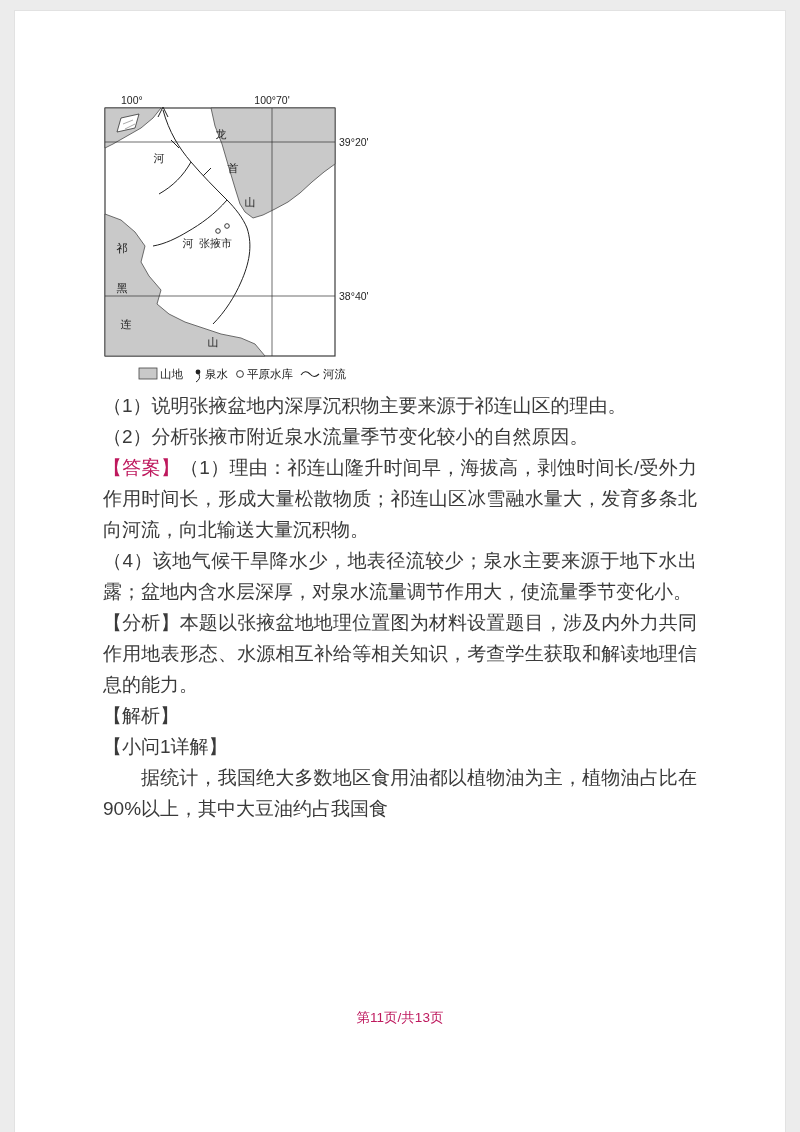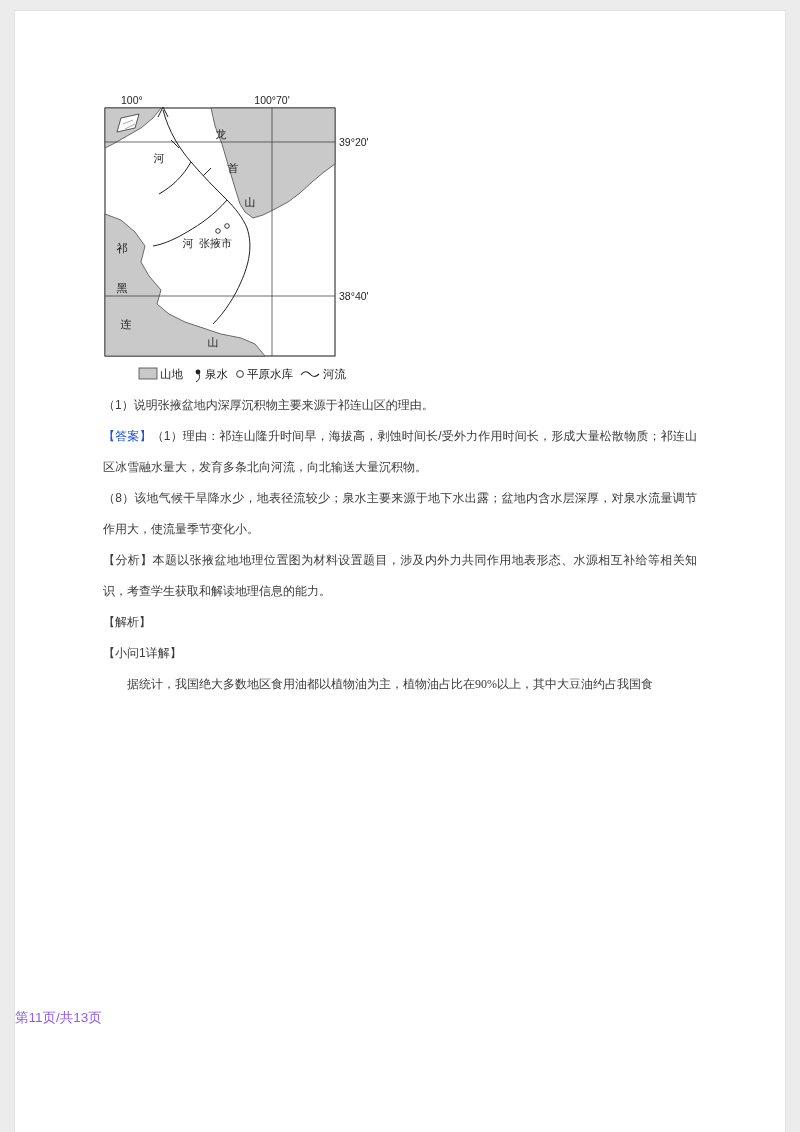--- a/index.html
+++ b/index.html
@@ -11,39 +11,40 @@
     border:1px solid #e2e2e2;
     box-sizing:border-box;
     font-family:"Liberation Sans", sans-serif;
     color:#353535;
     overflow:hidden;
   }
   .content { padding:0 88px; }
   .figure { margin:83px 0 0 0; }
   p.line {
     margin:0;
-    font-size:12px;
+    font-size:19px;
     line-height:31px;
     text-align:justify;
     color:#3a3a3a;
     word-break:break-all;
   }
   .first-para { margin-top:4px; }
-  .answer-label { color:#1d4ed8; }
+  .answer-label { color:#be185d; }
   .analysis-label { color:#2a8ce0; }
   .material-para {
-    font-family:Liberation Serif, serif;
+    font-family:Liberation Sans, sans-serif;
     text-indent:2em;
   }
   .footer {
     position:absolute;
     top:998px; left:0;
     width:100%;
+    text-align:center;
     font-size:13.5px;
-    color:#8b5cf6;
+    color:#be185d;
   }
   
   .mt { font-size:11px; fill:#1e1e1e; font-family:"Liberation Sans",sans-serif; }
   .mc { font-size:10.5px; fill:#1e1e1e; font-family:"Liberation Sans",sans-serif; }
   .lg { font-size:11.5px; fill:#1e1e1e; font-family:"Liberation Sans",sans-serif; }
 </style>
 </head>
 <body>
 
 <div class="page">
@@ -109,23 +110,24 @@
           <circle cx="137" cy="280" r="3.4" fill="#fff" stroke="#222" stroke-width="0.9"></circle>
           <text class="lg" x="144" y="284">平原水库</text>
 
           <path d="M198,281 Q202,275 207,280 Q211,285 216,280" stroke="#222" stroke-width="1.1" fill="none"></path>
           <text class="lg" x="220" y="284">河流</text>
         </g>
       </svg>
     </div>
 
     <p class="line first-para">（1）说明张掖盆地内深厚沉积物主要来源于祁连山区的理由。</p>
+    <p class="line">（2）分析张掖市附近泉水流量季节变化较小的自然原因。</p>
 
     <p class="line"><span class="answer-label">【答案】</span><span>（1）理由：祁连山隆升时间早，海拔高，剥蚀时间长/受外力作用时间长，形成大量松散物质；祁连山区冰雪融水量大，发育多条北向河流，向北输送大量沉积物。</span></p>
-    <p class="line">（8）该地气候干旱降水少，地表径流较少；泉水主要来源于地下水出露；盆地内含水层深厚，对泉水流量调节作用大，使流量季节变化小。</p>
+    <p class="line">（4）该地气候干旱降水少，地表径流较少；泉水主要来源于地下水出露；盆地内含水层深厚，对泉水流量调节作用大，使流量季节变化小。</p>
 
     <p class="line"><span>【分析】</span><span>本题以张掖盆地地理位置图为材料设置题目，涉及内外力共同作用地表形态、水源相互补给等相关知识，考查学生获取和解读地理信息的能力。</span></p>
 
     <p class="line analysis-label">【解析】</p>
 
     <p class="line">【小问1详解】</p>
 
 
     <p class="line material-para">据统计，我国绝大多数地区食用油都以植物油为主，植物油占比在90%以上，其中大豆油约占我国食</p>
   </div>

